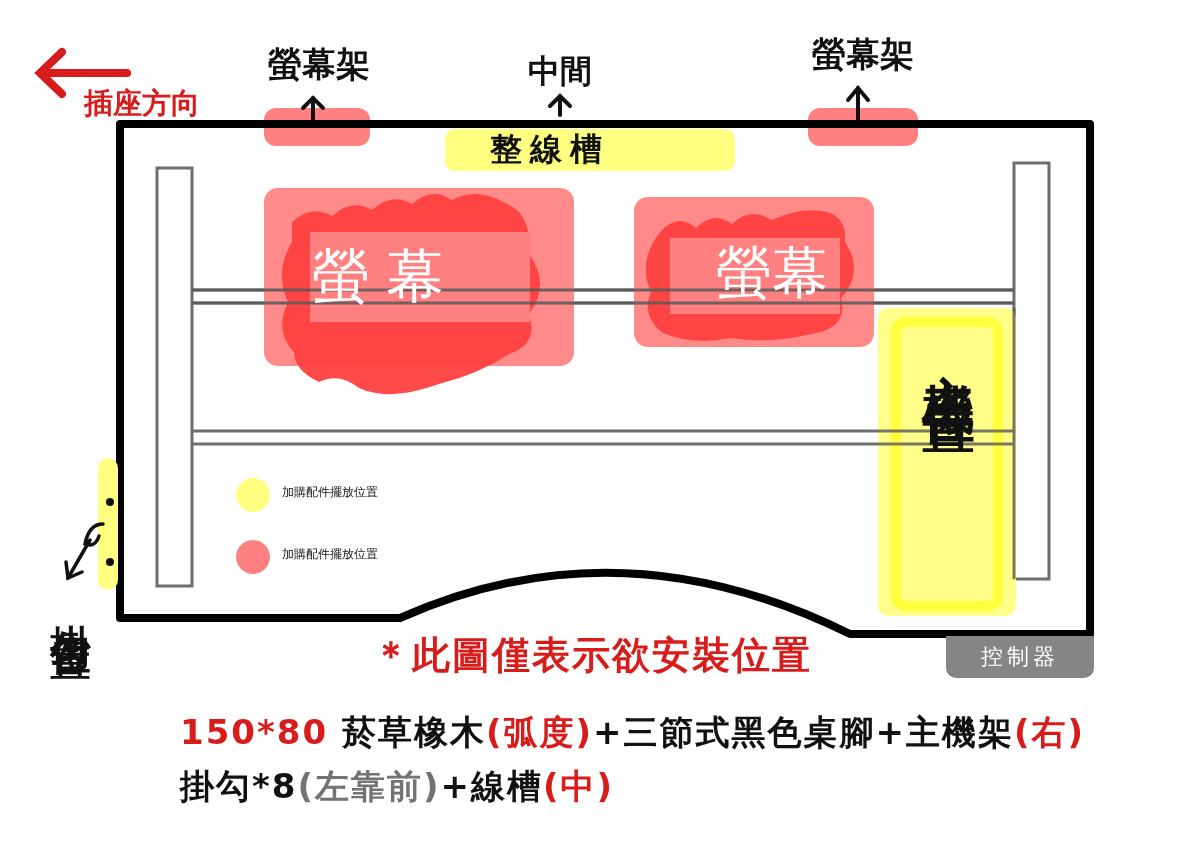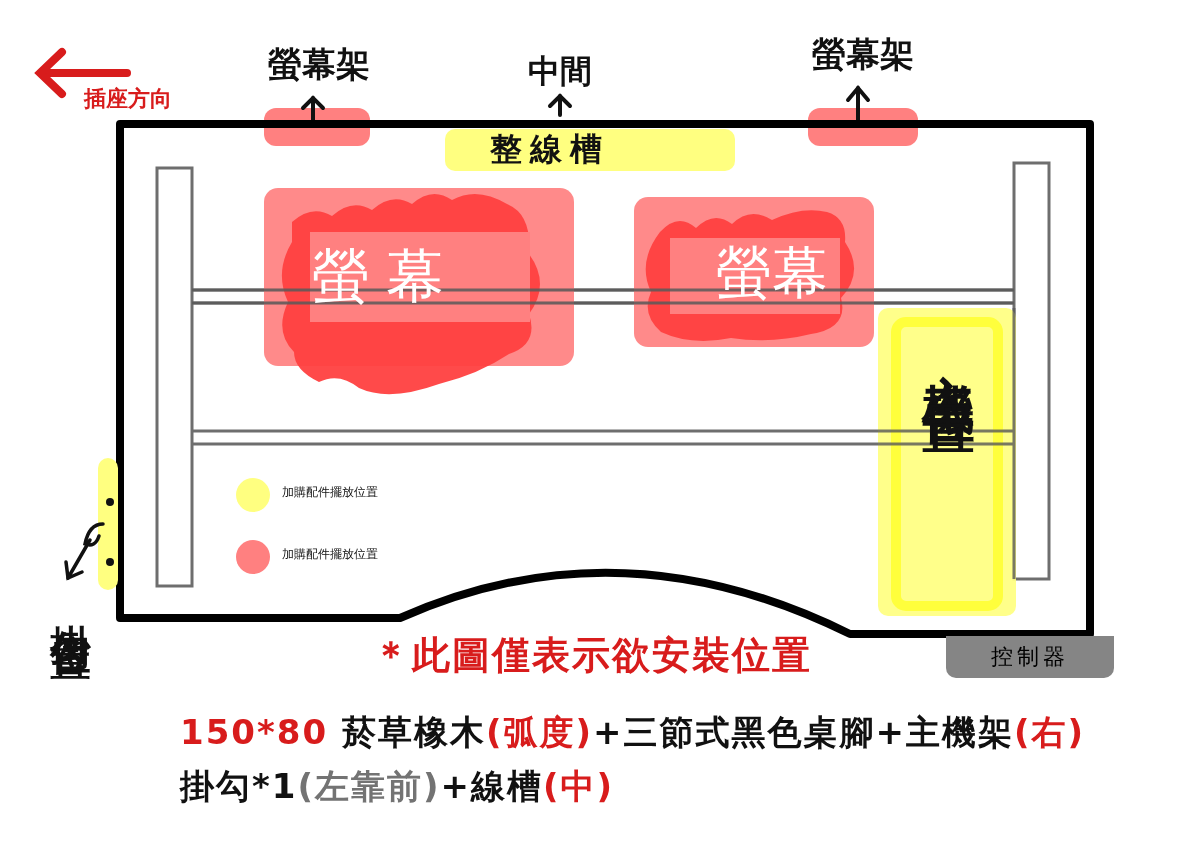--- a/index.html
+++ b/index.html
@@ -9,22 +9,22 @@
     svg.canvas { position: absolute; left: 0; top: 0; }
     .hand { font-family: "DejaVu Sans", sans-serif; font-weight: bold; white-space: nowrap; }
     .lbl-black { color: #111; }
     .lbl-red { color: #d81c1c; }
     .lbl-white { color: #ffffff; font-weight: normal; }
     .vert { writing-mode: vertical-rl; text-orientation: upright; letter-spacing: 12px; }
     .legend-dot { position: absolute; width: 34px; height: 34px; border-radius: 50%; }
     .legend-text { position: absolute; font-size: 12px; font-weight: normal; color: #111; white-space: nowrap; }
     .bottom-line { position: absolute; font-size: 34px; font-weight: bold; white-space: nowrap; letter-spacing: 2px; }
     .bottom-line span { display: inline; }
-    .ctrl { position: absolute; left: 946px; top: 636px; width: 168px; height: 42px; background: #858585;
-            border-radius: 0 0 10px 10px; color: #000000; font-size: 22px; display: flex; align-items: center; justify-content: center; letter-spacing: 4px; }
+    .ctrl { position: absolute; left: 946px; top: 636px; width: 148px; height: 42px; background: #858585;
+            border-radius: 0 0 10px 10px; color: #ffffff; font-size: 22px; display: flex; align-items: center; justify-content: center; letter-spacing: 4px; }
   </style>
 </head>
 <body>
 
 <svg class="canvas" width="1200" height="846" viewBox="0 0 1200 846">
 
   <g stroke="#d81c1c" stroke-width="8" stroke-linecap="round" fill="none">
     <line x1="42" y1="73" x2="127" y2="73"></line>
     <polyline points="62,52 40,73 62,94"></polyline>
   </g>
@@ -90,21 +90,21 @@
     <rect x="98" y="458" width="20" height="132" rx="10" fill="#ffff80"></rect>
     <circle cx="110" cy="502" r="4" fill="#111"></circle>
     <circle cx="110" cy="562" r="4" fill="#111"></circle>
   </g>
   <g stroke="#111" stroke-width="3.5" fill="none" stroke-linecap="round">
     <path d="M103,524 q-14,0 -18,20 q10,4 14,-8 M90,540 L68,578"></path>
     <polyline points="66,562 68,578 82,572"></polyline>
   </g>
 </svg>
 
-<div class="abs hand lbl-red" style="left: 84px; top: 84px; font-size: 22px; color: rgb(216, 28, 28);">插座方向</div>
+<div class="abs hand lbl-red" style="left: 84px; top: 84px; font-size: 29px; color: rgb(216, 28, 28);">插座方向</div>
 <div class="abs hand lbl-black" style="left:268px; top:42px; font-size:34px;">螢幕架</div>
 <div class="abs hand lbl-black" style="left:528px; top:50px; font-size:32px;">中間</div>
 <div class="abs hand lbl-black" style="left:812px; top:32px; font-size:34px;">螢幕架</div>
 
 <div class="abs hand lbl-black" style="left:490px; top:128px; font-size:32px; letter-spacing:8px;">整線槽</div>
 
 <div class="abs hand lbl-white" style="left:312px; top:238px; font-size:58px; letter-spacing:16px;">螢幕</div>
 <div class="abs hand lbl-white" style="left:716px; top:236px; font-size:56px;">螢幕</div>
 
 <div class="abs hand lbl-black vert" style="left:914px; top:332px; font-size:52px; letter-spacing:10px;">主機位置</div>
@@ -119,14 +119,14 @@
   <div class="legend-dot" style="left: 236px; top: 540px; background: rgb(255, 128, 128);" title="#ff8080"></div>
   <div class="legend-text" style="left:282px; top:546px;">加購配件擺放位置</div>
 </div>
 
 <div class="abs hand lbl-red" style="left: 372px; top: 630px; font-size: 38px; letter-spacing: 2px; color: rgb(216, 28, 28);">＊此圖僅表示欲安裝位置</div>
 
 <div class="bottom-line" style="left:180px; top:710px;">
   <span class="lbl-red" style="color: rgb(216, 28, 28); margin-top: 32px;">150*80 </span><span class="lbl-black">菸草橡木</span><span class="lbl-red" style="color: rgb(216, 28, 28);">(弧度)</span><span class="lbl-black">+三節式黑色桌腳+主機架</span><span class="lbl-red" style="color: rgb(216, 28, 28);">(右)</span>
 </div>
 <div class="bottom-line" style="left:180px; top:764px;">
-  <span class="lbl-black">掛勾*1</span><span class="lbl-red" style="color: #737373;">(左靠前)</span><span class="lbl-black">+線槽</span><span class="lbl-red" style="color: rgb(216, 28, 28);">(中)</span>
+  <span class="lbl-black">掛勾*8</span><span class="lbl-red" style="color: #737373;">(左靠前)</span><span class="lbl-black">+線槽</span><span class="lbl-red" style="color: rgb(216, 28, 28);">(中)</span>
 </div>
 
 </body></html>

